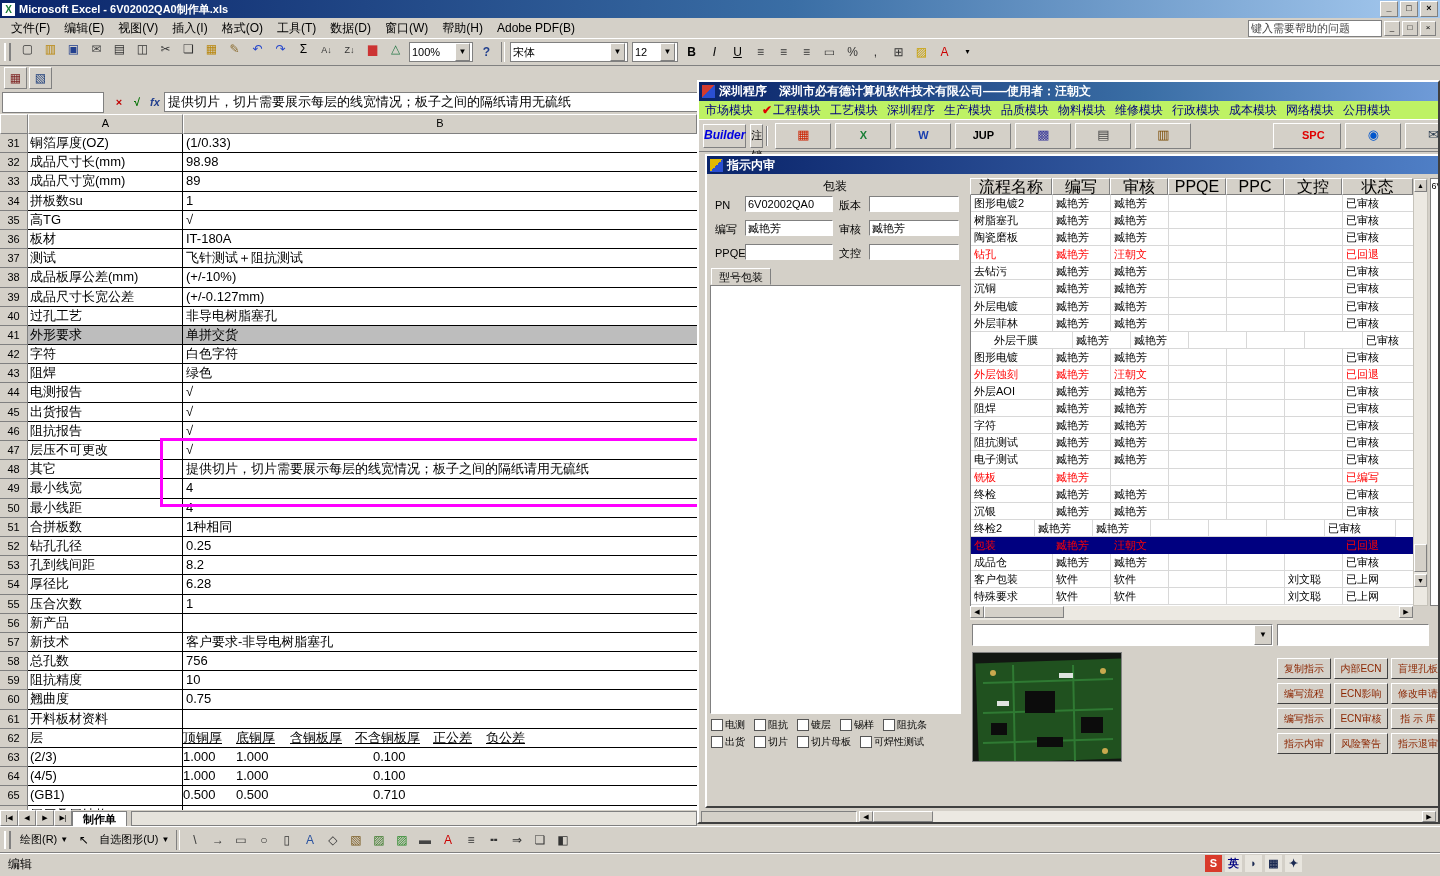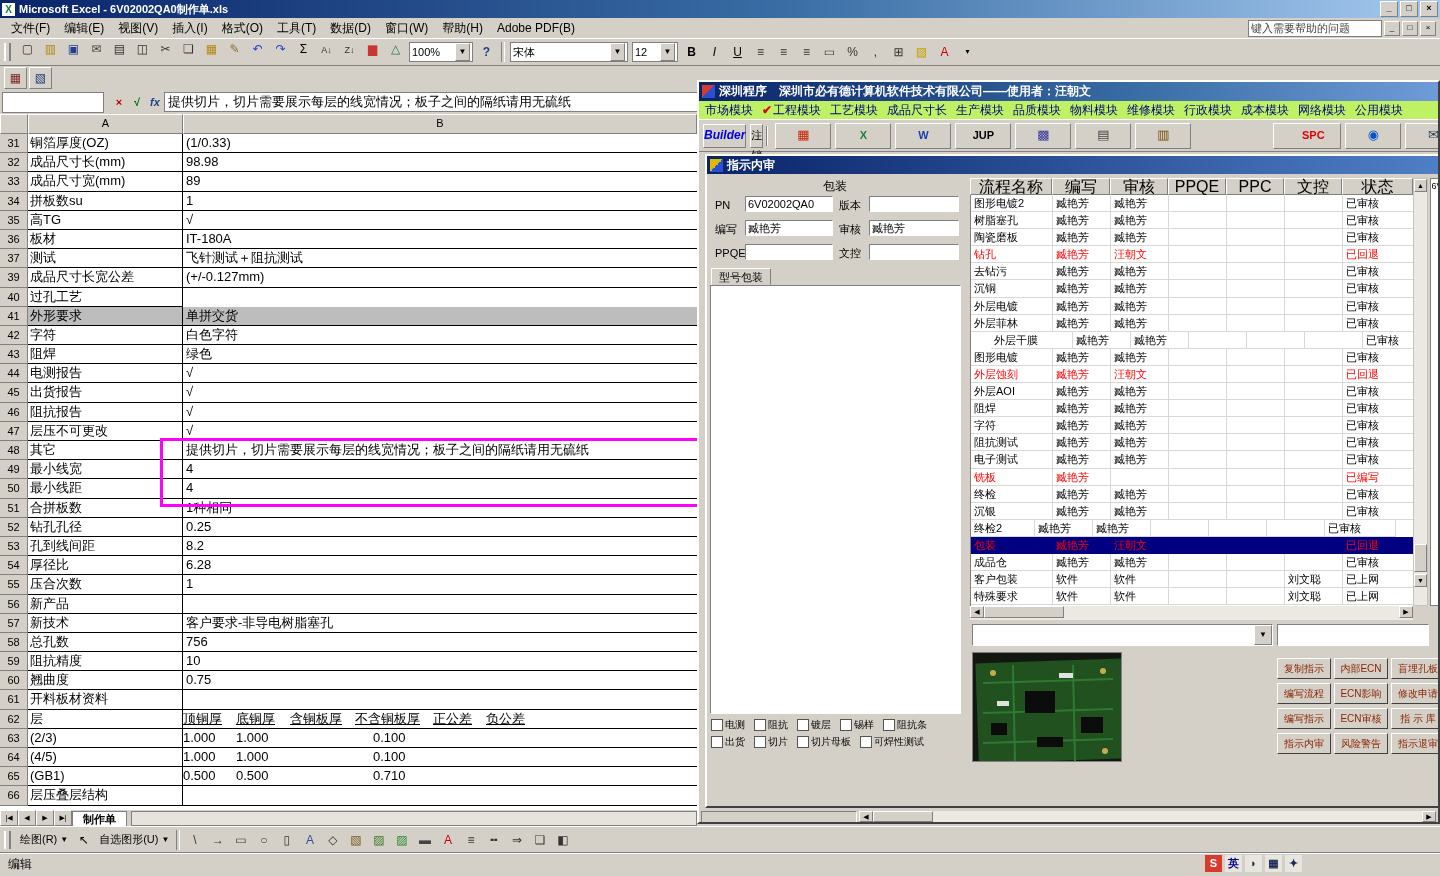--- a/index.html
+++ b/index.html
@@ -234,27 +234,33 @@
           <div class="rh">36</div>
           <div class="ca">板材</div>
           <div class="cb">IT-180A</div>
         </div>
         <div class="xrow">
           <div class="rh">37</div>
           <div class="ca">测试</div>
           <div class="cb">飞针测试＋阻抗测试</div>
         </div>
         <div class="xrow">
+          <div class="rh">38</div>
+          <div class="ca">成品板厚公差(mm)</div>
+          <div class="cb">(+/-10%)</div>
+        </div>
+        <div class="xrow">
           <div class="rh">39</div>
           <div class="ca">成品尺寸长宽公差</div>
           <div class="cb">(+/-0.127mm)</div>
         </div>
         <div class="xrow">
           <div class="rh">40</div>
           <div class="ca">过孔工艺</div>
+          <div class="cb">非导电树脂塞孔</div>
         </div>
         <div class="xrow hl">
           <div class="rh">41</div>
           <div class="ca">外形要求</div>
           <div class="cb">单拼交货</div>
         </div>
         <div class="xrow">
           <div class="rh">42</div>
           <div class="ca">字符</div>
           <div class="cb">白色字符</div>
@@ -441,21 +447,21 @@
   <div id="erp" class="abs">
     <div id="erp-titlebar" class="abs">
       <span class="eico"></span>
       <span>深圳程序　深圳市必有德计算机软件技术有限公司——使用者：汪朝文</span>
     </div>
 
     <div id="erp-modules" class="abs">
         <span class="modit"><span>市场模块</span></span>
         <span class="modit"><b class="chk">✔</b><span>工程模块</span></span>
         <span class="modit"><span>工艺模块</span></span>
-        <span class="modit"><span>成品尺寸长</span></span>
+        <span class="modit"><span>深圳程序</span></span>
         <span class="modit"><span>生产模块</span></span>
         <span class="modit"><span>品质模块</span></span>
         <span class="modit"><span>物料模块</span></span>
         <span class="modit"><span>维修模块</span></span>
         <span class="modit"><span>行政模块</span></span>
         <span class="modit"><span>成本模块</span></span>
         <span class="modit"><span>网络模块</span></span>
         <span class="modit"><span>公用模块</span></span>
       </div>
 

